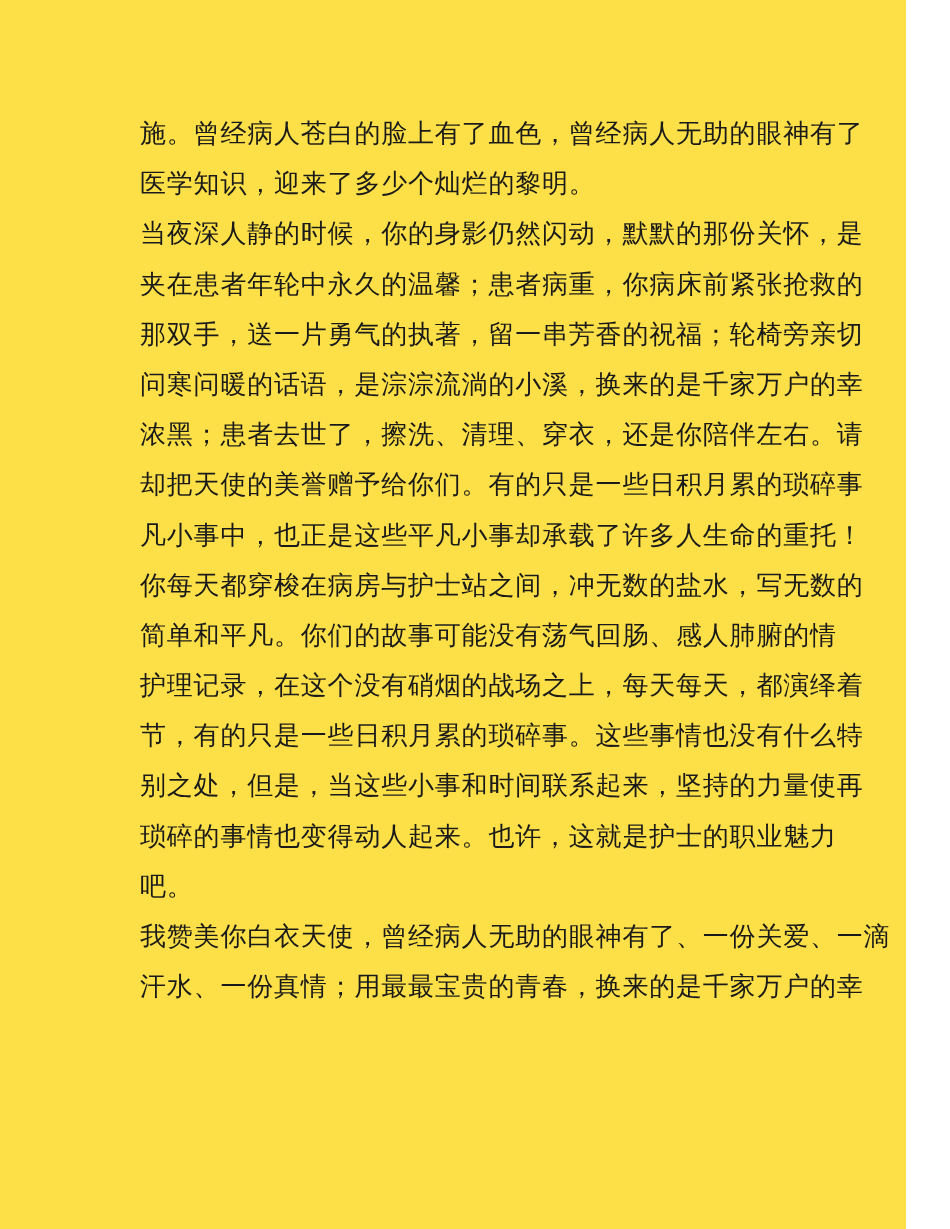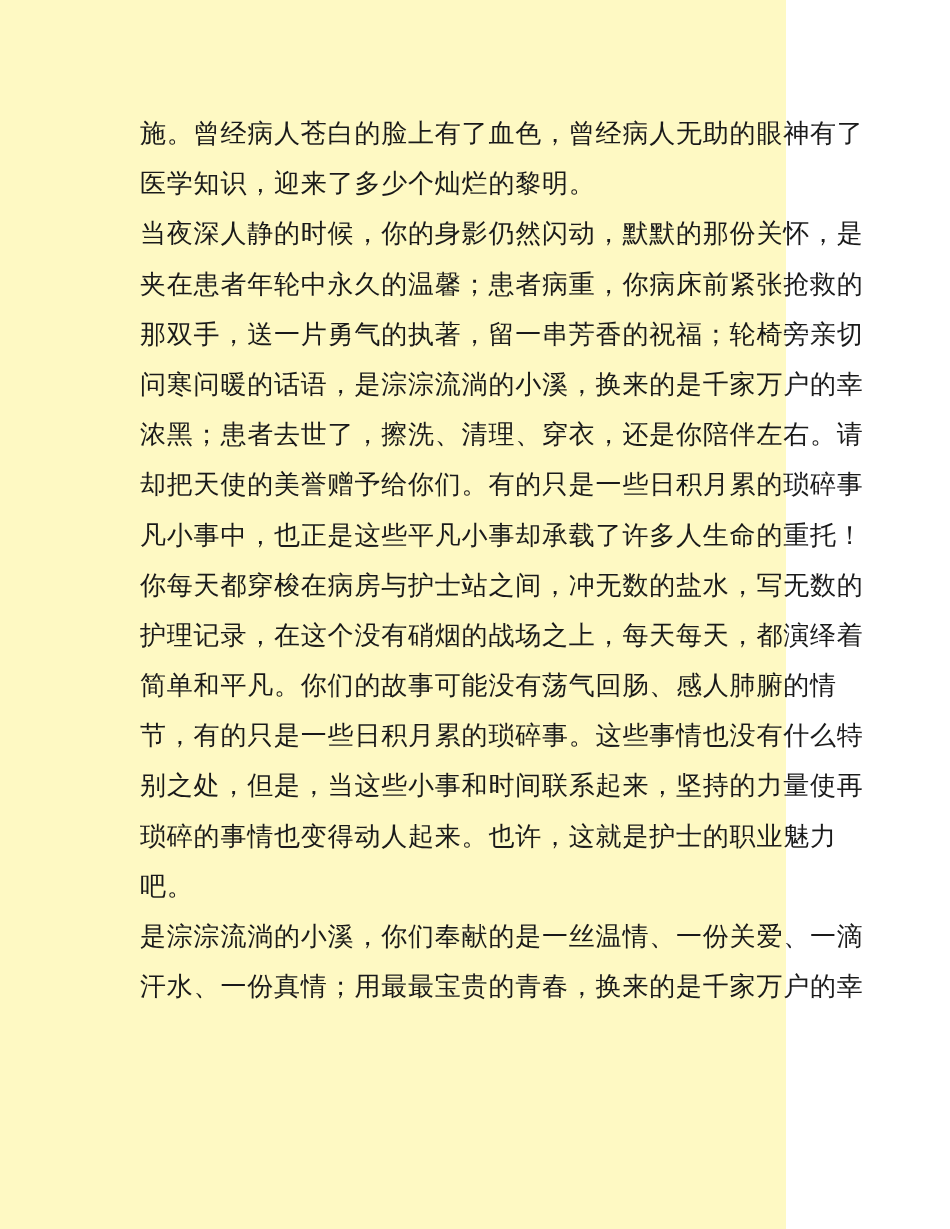--- a/index.html
+++ b/index.html
@@ -10,23 +10,23 @@
     body {
       width: 950px;
       height: 1229px;
       position: relative;
       overflow: hidden;
     }
     .page {
       position: absolute;
       left: 0;
       top: 0;
-      width: 786px;
+      width: 906px;
       height: 1229px;
-      background: #fef9c3;
+      background: #fde047;
     }
     .content {
       position: absolute;
       left: 140px;
       top: 108px;
       width: 680px;
     }
     .line {
       height: 50.2px;
       line-height: 50.2px;
@@ -45,22 +45,22 @@
     <div class="line">施。曾经病人苍白的脸上有了血色，曾经病人无助的眼神有了</div>
     <div class="line">医学知识，迎来了多少个灿烂的黎明。</div>
     <div class="line">当夜深人静的时候，你的身影仍然闪动，默默的那份关怀，是</div>
     <div class="line">夹在患者年轮中永久的温馨；患者病重，你病床前紧张抢救的</div>
     <div class="line">那双手，送一片勇气的执著，留一串芳香的祝福；轮椅旁亲切</div>
     <div class="line">问寒问暖的话语，是淙淙流淌的小溪，换来的是千家万户的幸</div>
     <div class="line">浓黑；患者去世了，擦洗、清理、穿衣，还是你陪伴左右。请</div>
     <div class="line">却把天使的美誉赠予给你们。有的只是一些日积月累的琐碎事</div>
     <div class="line">凡小事中，也正是这些平凡小事却承载了许多人生命的重托！</div>
     <div class="line">你每天都穿梭在病房与护士站之间，冲无数的盐水，写无数的</div>
+    <div class="line">简单和平凡。你们的故事可能没有荡气回肠、感人肺腑的情</div>
     <div class="line">护理记录，在这个没有硝烟的战场之上，每天每天，都演绎着</div>
-    <div class="line">简单和平凡。你们的故事可能没有荡气回肠、感人肺腑的情</div>
     <div class="line">节，有的只是一些日积月累的琐碎事。这些事情也没有什么特</div>
     <div class="line">别之处，但是，当这些小事和时间联系起来，坚持的力量使再</div>
     <div class="line">琐碎的事情也变得动人起来。也许，这就是护士的职业魅力</div>
     <div class="line">吧。</div>
-    <div class="line">是淙淙流淌的小溪，你们奉献的是一丝温情、一份关爱、一滴</div>
+    <div class="line">我赞美你白衣天使，曾经病人无助的眼神有了、一份关爱、一滴</div>
     <div class="line">汗水、一份真情；用最最宝贵的青春，换来的是千家万户的幸</div>
   </div>
 </div>
 
 </body></html>

